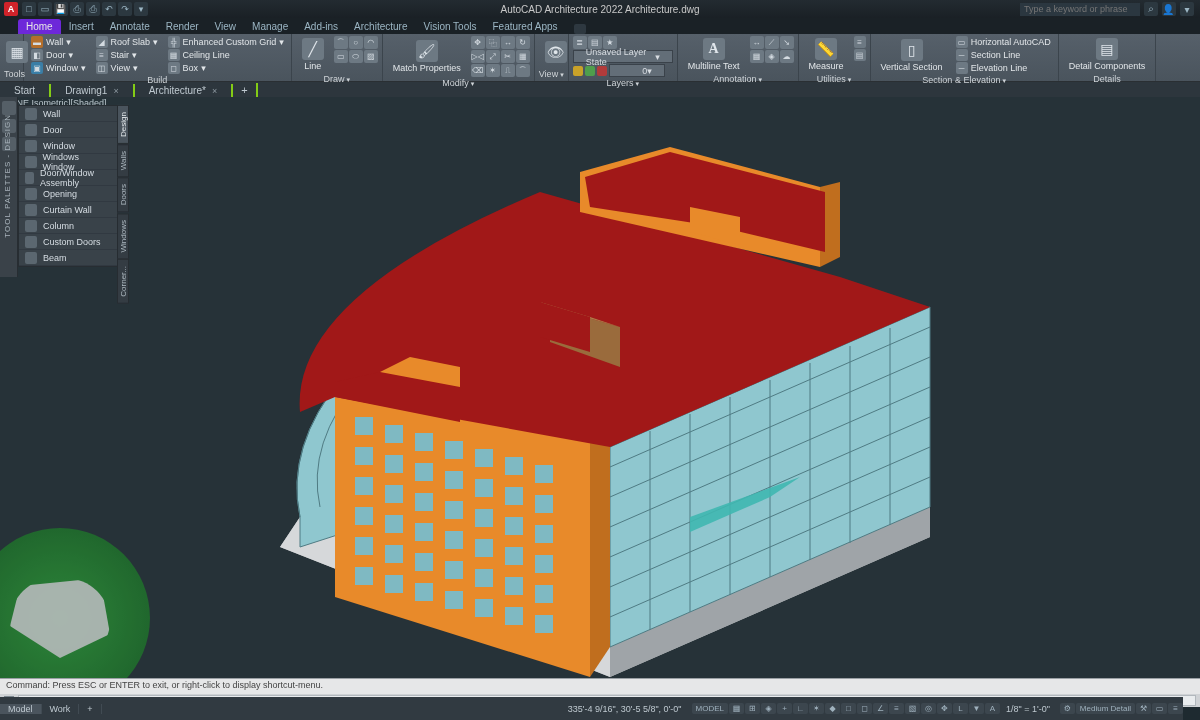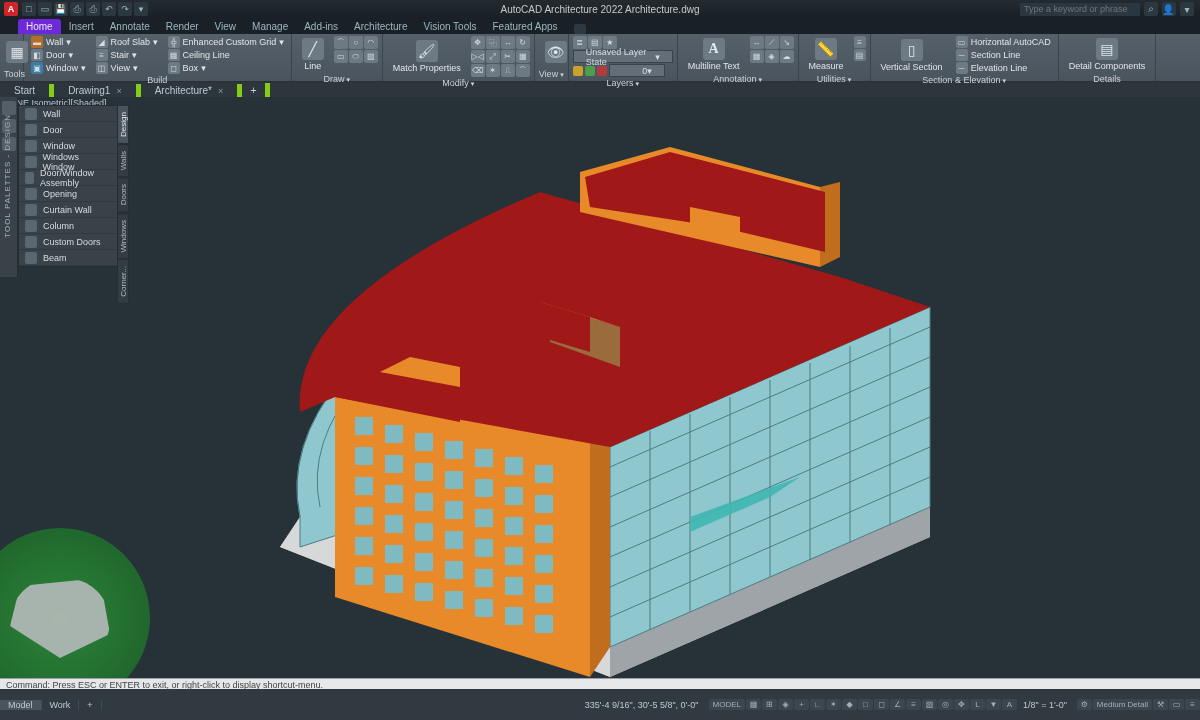--- a/index.html
+++ b/index.html
@@ -42,21 +42,21 @@
 .layer-combo{width:100px;height:13px;background:#636e78;border:1px solid #3a424a;color:#d8dde2;font-size:9px;padding:0 12px;display:flex;align-items:center;justify-content:flex-end}
 .swatch-row{display:flex;gap:2px}
 .sw{width:10px;height:10px;border-radius:2px}
 .sw.y{background:#c9a229}.sw.g{background:#4f9e4c}.sw.r{background:#b23b3b}
 
 .mini-row{display:flex;gap:1px}
 .mini-row .ri{width:14px;height:13px}
 
 
 #file-tabs{height:15px;background:#2d363d;display:flex;align-items:flex-end;font-size:10px;color:#bfc9d0}
-#file-tabs .ftab{padding:1px 14px;border-right:5px solid #84cc16;display:flex;align-items:flex-end;gap:6px;cursor:pointer}
+#file-tabs .ftab{padding:1px 14px;border-right:2px solid #84cc16;display:flex;align-items:flex-end;gap:6px;cursor:pointer}
 #file-tabs .ftab .x{font-size:9px;color:#8d98a0}
 #file-tabs .ftab.plus{padding:1px 8px;font-size:11px}
 
 
 #viewport{position:absolute;left:0;top:97px;right:0;bottom:42px;background:#263238}
 #viewcube-label{position:absolute;left:6px;top:1px;font-size:9px;color:#b9c5cc}
 
 
 #tools-strip{position:absolute;left:0;top:0;width:18px;height:180px;background:#3a4249;border-right:1px solid #272d32;display:flex;flex-direction:column;align-items:center;padding-top:4px;gap:4px}
 #tools-strip .ts{width:14px;height:14px;background:#555f67;border-radius:2px;cursor:pointer}
@@ -80,21 +80,21 @@
 #building{position:absolute;left:240px;top:20px;width:720px;height:560px;pointer-events:none}
 
 
 #cmd-area{position:absolute;left:0;right:0;bottom:13px;height:29px;background:#e6e7e8;border-top:1px solid #9aa0a5;display:flex;flex-direction:column;font-size:10px;color:#333}
 #cmd-area .hist{flex:1;padding:1px 6px;line-height:10px;font-family:Consolas,monospace;font-size:9px;color:#444}
 #cmd-area .input-row{height:13px;background:#cfd2d5;display:flex;align-items:center;gap:4px;padding:0 4px}
 #cmd-area .input-row .marker{width:10px;height:10px;background:#7d8890}
 #cmd-area .input-row input{flex:1;background:#e9ecee;border:1px solid #b2b8bd;height:11px;font-size:9px;padding:0 4px;color:#555}
 
 
-#status{position:absolute;left:0;right:0;bottom:0;height:31px;background:#313a41;display:flex;align-items:center;color:#bfc9d0;font-size:9px}
+#status{position:absolute;left:0;right:17px;bottom:0;height:23px;background:#313a41;display:flex;align-items:center;color:#bfc9d0;font-size:9px}
 #status .ltabs{display:flex;gap:0}
 #status .ltabs .lt{padding:0 8px;border-right:1px solid #414b53;cursor:pointer}
 #status .ltabs .lt.active{background:#4a545d}
 #status .coords{margin-left:auto;padding:0 6px}
 #status .sbtns{display:flex;gap:1px;margin-left:4px}
 #status .sbtns .sb{width:15px;height:11px;background:#3c464e;border-radius:2px;display:flex;align-items:center;justify-content:center;font-size:8px;color:#9fb1bd;cursor:pointer}
 #status .anno-scale{padding:0 6px}
 </style>
 </head>
 <body>

